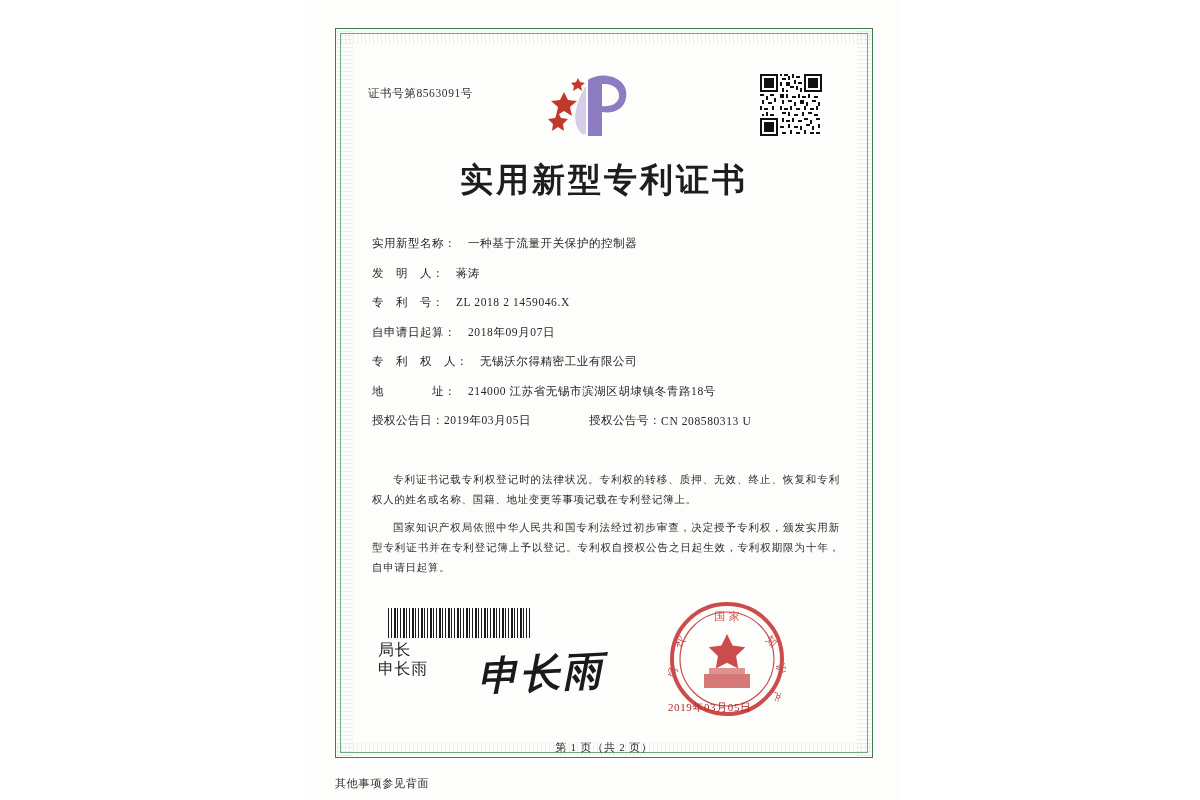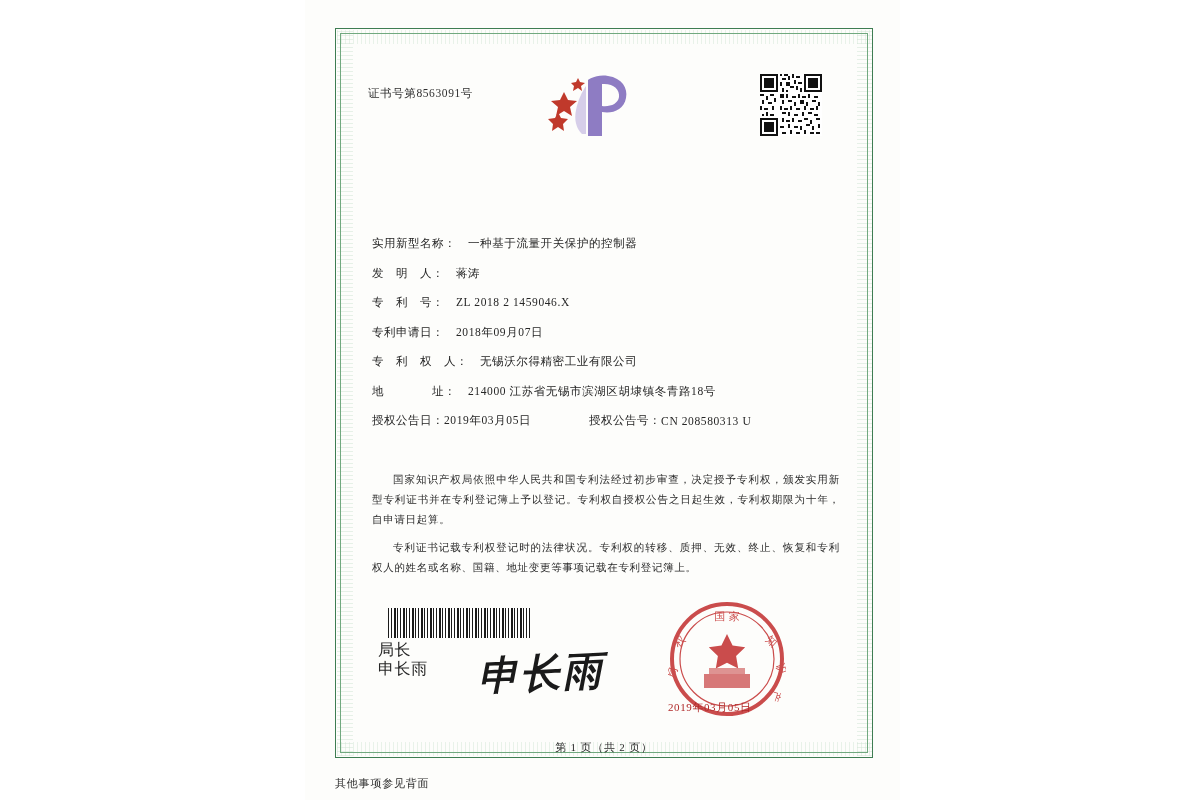--- a/index.html
+++ b/index.html
@@ -371,40 +371,41 @@
         <rect x="11" y="29" width="2" height="1"></rect>
           <rect x="15" y="28" width="1" height="2"></rect>
           <rect x="18" y="29" width="2" height="1"></rect>
         <rect x="22" y="28" width="1" height="2"></rect>
           <rect x="25" y="29" width="2" height="1"></rect>
           <rect x="28" y="29" width="2" height="1"></rect>
       </g>
     </svg>
   </div>
 
+  <div class="cert-title">实用新型专利证书</div>
 
   <div class="fields">
 
     <div class="field-row">
       <span class="field-label">实用新型名称：</span>
       <span class="field-value">一种基于流量开关保护的控制器</span>
     </div>
 
     <div class="field-row">
       <span class="field-label">发　明　人：</span>
       <span class="field-value">蒋涛</span>
     </div>
 
     <div class="field-row">
       <span class="field-label">专　利　号：</span>
       <span class="field-value">ZL 2018 2 1459046.X</span>
     </div>
 
     <div class="field-row">
-      <span class="field-label">专利申请日：</span>
+      <span class="field-label">自申请日起算：</span>
       <span class="field-value">2018年09月07日</span>
     </div>
 
     <div class="field-row">
       <span class="field-label">专　利　权　人：</span>
       <span class="field-value">无锡沃尔得精密工业有限公司</span>
     </div>
 
     <div class="field-row">
       <span class="field-label">地　　　　址：</span>
@@ -415,22 +416,22 @@
       <span class="field-label">授权公告日：</span>
       <span class="field-value">2019年03月05日</span>
       <span class="gap"></span>
       <span class="field-label">授权公告号：</span>
       <span class="field-value">CN 208580313 U</span>
     </div>
 
   </div>
 
   <div class="paragraphs">
+    <p>专利证书记载专利权登记时的法律状况。专利权的转移、质押、无效、终止、恢复和专利权人的姓名或名称、国籍、地址变更等事项记载在专利登记簿上。</p>
     <p>国家知识产权局依照中华人民共和国专利法经过初步审查，决定授予专利权，颁发实用新型专利证书并在专利登记簿上予以登记。专利权自授权公告之日起生效，专利权期限为十年，自申请日起算。</p>
-    <p>专利证书记载专利权登记时的法律状况。专利权的转移、质押、无效、终止、恢复和专利权人的姓名或名称、国籍、地址变更等事项记载在专利登记簿上。</p>
   </div>
 
   <div class="barcode"></div>
 
   <div class="sig-label">
     <div>局长</div>
     <div>申长雨</div>
   </div>
 
   <div class="sig-script">申长雨</div>

